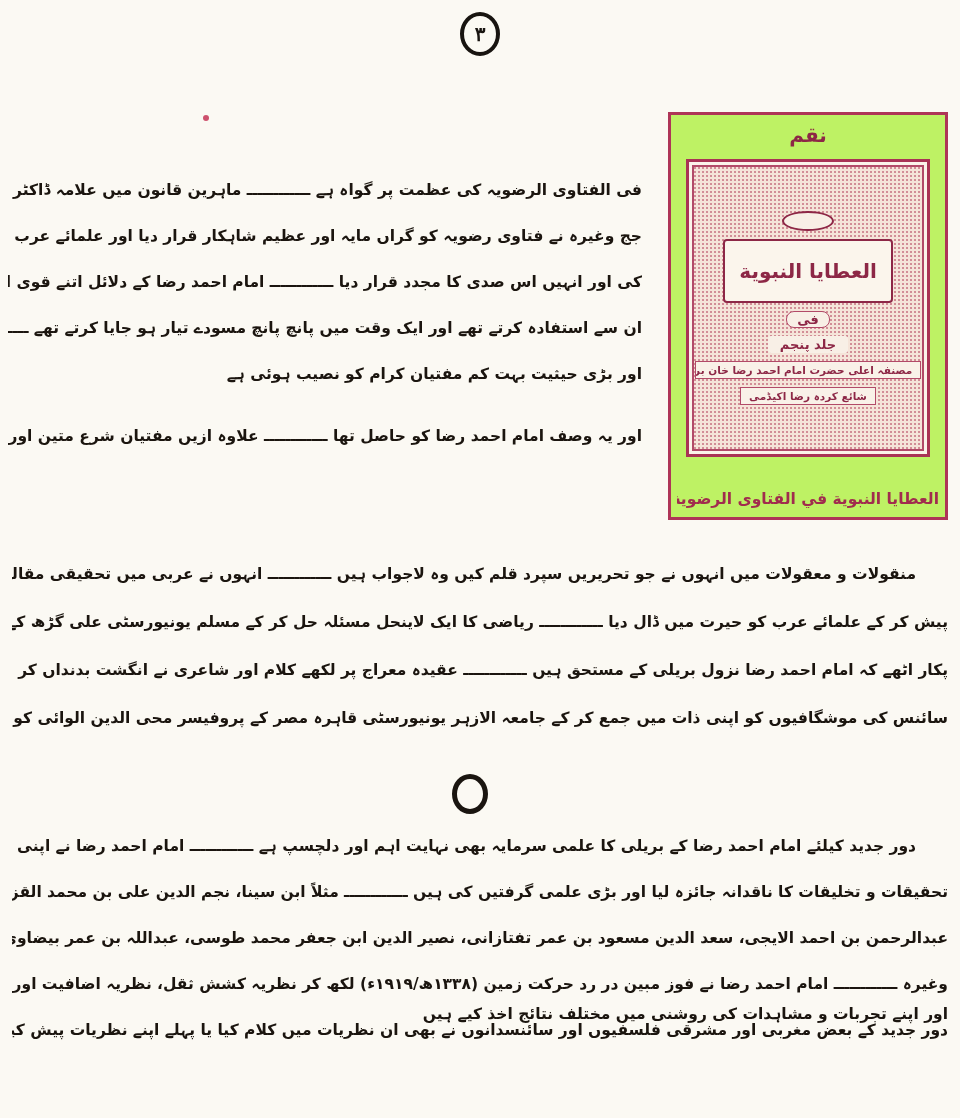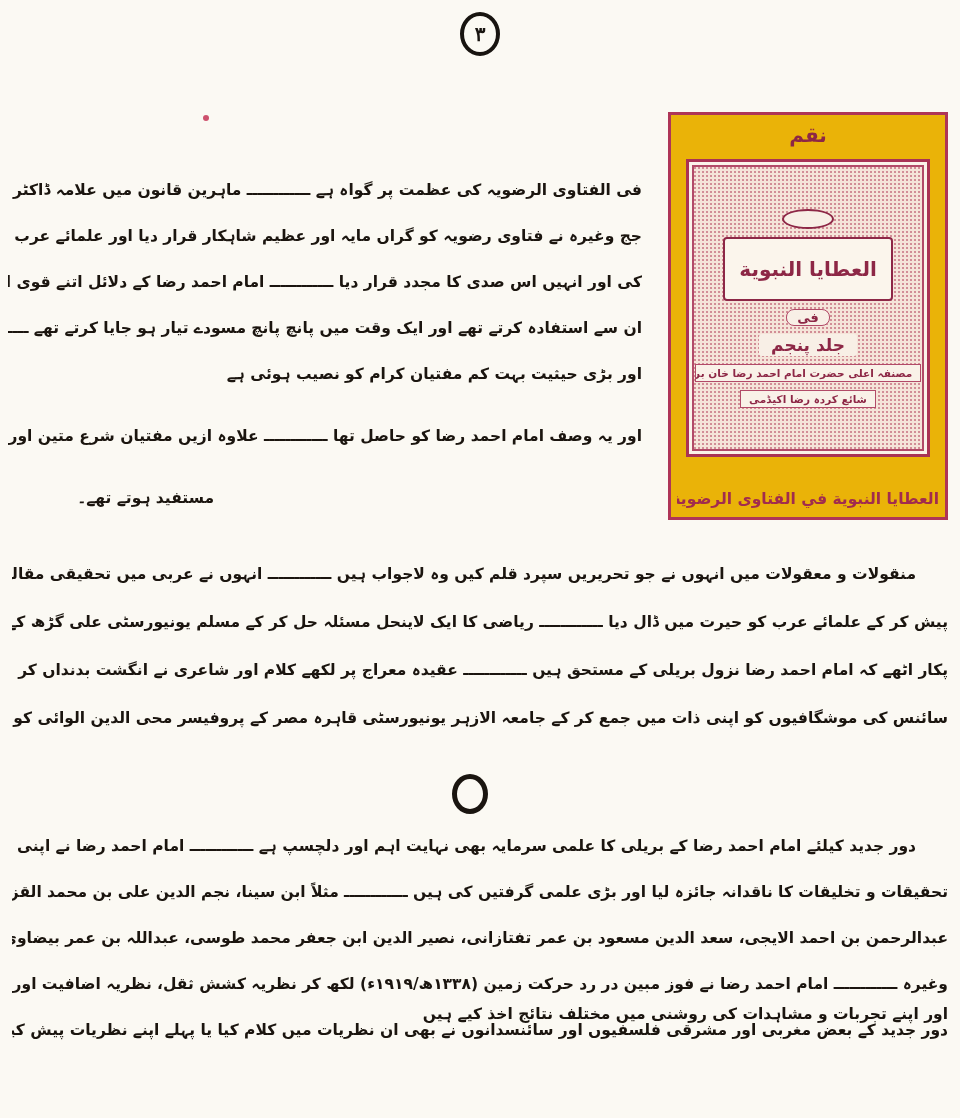--- a/index.html
+++ b/index.html
@@ -19,21 +19,21 @@
     font-family:"DejaVu Serif", serif;
   }
 
   
   .scan-dot { position:absolute; top:115px; left:203px; width:6px; height:6px;
     background:#c2274b; border-radius:50%; opacity:.8; }
 
   
   .cover {
     position:absolute; top:112px; right:12px; width:280px; height:408px;
-    border:3px solid #ae3557; background:#eab308;
+    border:3px solid #ae3557; background:#bef264;
     box-sizing:border-box;
   }
   .cover-note {
     height:38px; line-height:40px; text-align:center;
     color:#8d2746; font-size:20px; font-weight:bold; direction:rtl;
   }
   .plate {
     position:absolute; top:44px; left:15px; right:15px; height:298px;
     border:3px solid #a93355;
     box-shadow: inset 0 0 0 3px #fbf3ea, inset 0 0 0 5px #b24a68;
@@ -50,21 +50,21 @@
   .plate-title {
     background:#fbf5ec; border:2px solid #8d2746; color:#8d2746;
     font-weight:bold; font-size:20px; padding:18px 14px; border-radius:4px;
     white-space:nowrap; max-width:96%; overflow:hidden;
   }
   .plate-conj {
     color:#8d2746; font-weight:bold; font-size:13px;
     background:#f8efe6; border:1px solid #b24a68; padding:0 10px; border-radius:8px;
   }
   .plate-vol {
-    color:#8d2746; font-size:17px; font-weight:bold;
+    color:#8d2746; font-size:13px; font-weight:bold;
     background:#f8efe6; padding:1px 12px; border-radius:3px;
   }
   .plate-byline {
     color:#8d2746; font-size:10.5px; font-weight:bold;
     background:#f9f1e8; border:1px solid #b24a68; padding:2px 8px;
     white-space:nowrap; max-width:94%; overflow:hidden;
   }
   .cover-caption {
     position:absolute; bottom:9px; left:6px; right:6px; text-align:center;
     color:#a12c4e; font-weight:bold; font-size:15.5px; direction:rtl;
@@ -111,21 +111,20 @@
     </div>
     <div class="cover-caption">العطايا النبوية في الفتاوى الرضوية</div>
   </div>
 
   <div class="tl col" style="top:168px">فی الفتاوی الرضویہ کی عظمت پر گواہ ہے ــــــــــــ ماہرین قانون میں علامہ ڈاکٹر محمد اقبال اور بمبئی ہائیکورٹ کے پارسی</div>
   <div class="tl col" style="top:214px">جج وغیرہ نے فتاوی رضویہ کو گراں مایہ اور عظیم شاہکار قرار دیا اور علمائے عرب و عجم نے اسے قبول کر کے تعریف</div>
   <div class="tl col" style="top:260px">کی اور انہیں اس صدی کا مجدد قرار دیا ــــــــــــ امام احمد رضا کے دلائل اتنے قوی اور محکم ہوتے کہ بڑے بڑے فقہاء</div>
   <div class="tl col" style="top:306px">ان سے استفادہ کرتے تھے اور ایک وقت میں پانچ پانچ مسودے تیار ہو جایا کرتے تھے ــــــــــــ یہ امتیاز، مقبولیت</div>
   <div class="tl col" style="top:352px">اور بڑی حیثیت بہت کم مفتیان کرام کو نصیب ہوئی ہے</div>
   <div class="tl col" style="top:414px">اور یہ وصف امام احمد رضا کو حاصل تھا ــــــــــــ علاوہ ازیں مفتیان شرع متین اور قاضیان عدالت مسلمان ان سے</div>
-  <div class="tl tail" style="top:476px">مستفید ہوتے تھے۔</div>
 
   <div class="tl full indent" style="top:552px">منقولات و معقولات میں انہوں نے جو تحریریں سپرد قلم کیں وہ لاجواب ہیں ــــــــــــ انہوں نے عربی میں تحقیقی مقالہ الدولة المكية بالمادة الغيبية (۱۳۲۳ھ/۱۹۰۵ء)</div>
   <div class="tl full" style="top:600px">پیش کر کے علمائے عرب کو حیرت میں ڈال دیا ــــــــــــ ریاضی کا ایک لاینحل مسئلہ حل کر کے مسلم یونیورسٹی علی گڑھ کے وائس چانسلر ڈاکٹر سر ضیاء الدین کو متحیر کر دیا اور وہ بے ساختہ</div>
   <div class="tl full" style="top:648px">پکار اٹھے کہ امام احمد رضا نزول بریلی کے مستحق ہیں ــــــــــــ عقیدہ معراج پر لکھے کلام اور شاعری نے انگشت بدنداں کر دیا ــــــــــــ ادب کی نازک خیالیوں اور</div>
   <div class="tl full" style="top:696px">سائنس کی موشگافیوں کو اپنی ذات میں جمع کر کے جامعہ الازہر یونیورسٹی قاہرہ مصر کے پروفیسر محی الدین الوائی کو حیرت میں ڈال دیا ــــــــــــ</div>
 
   <div class="divider-ring"></div>
 
   <div class="tl full indent" style="top:824px">دور جدید کیلئے امام احمد رضا کے بریلی کا علمی سرمایہ بھی نہایت اہم اور دلچسپ ہے ــــــــــــ امام احمد رضا نے اپنی تحقیقات و تصنیفات میں قدیم و جدید فلسفیوں اور سائنسدانوں کی</div>
   <div class="tl full" style="top:870px">تحقیقات و تخلیقات کا ناقدانہ جائزہ لیا اور بڑی علمی گرفتیں کی ہیں ــــــــــــ مثلاً ابن سینا، نجم الدین علی بن محمد القزوینی، شمس الدین محمد بن مبارک میر کے الکاتبی، امام</div>

